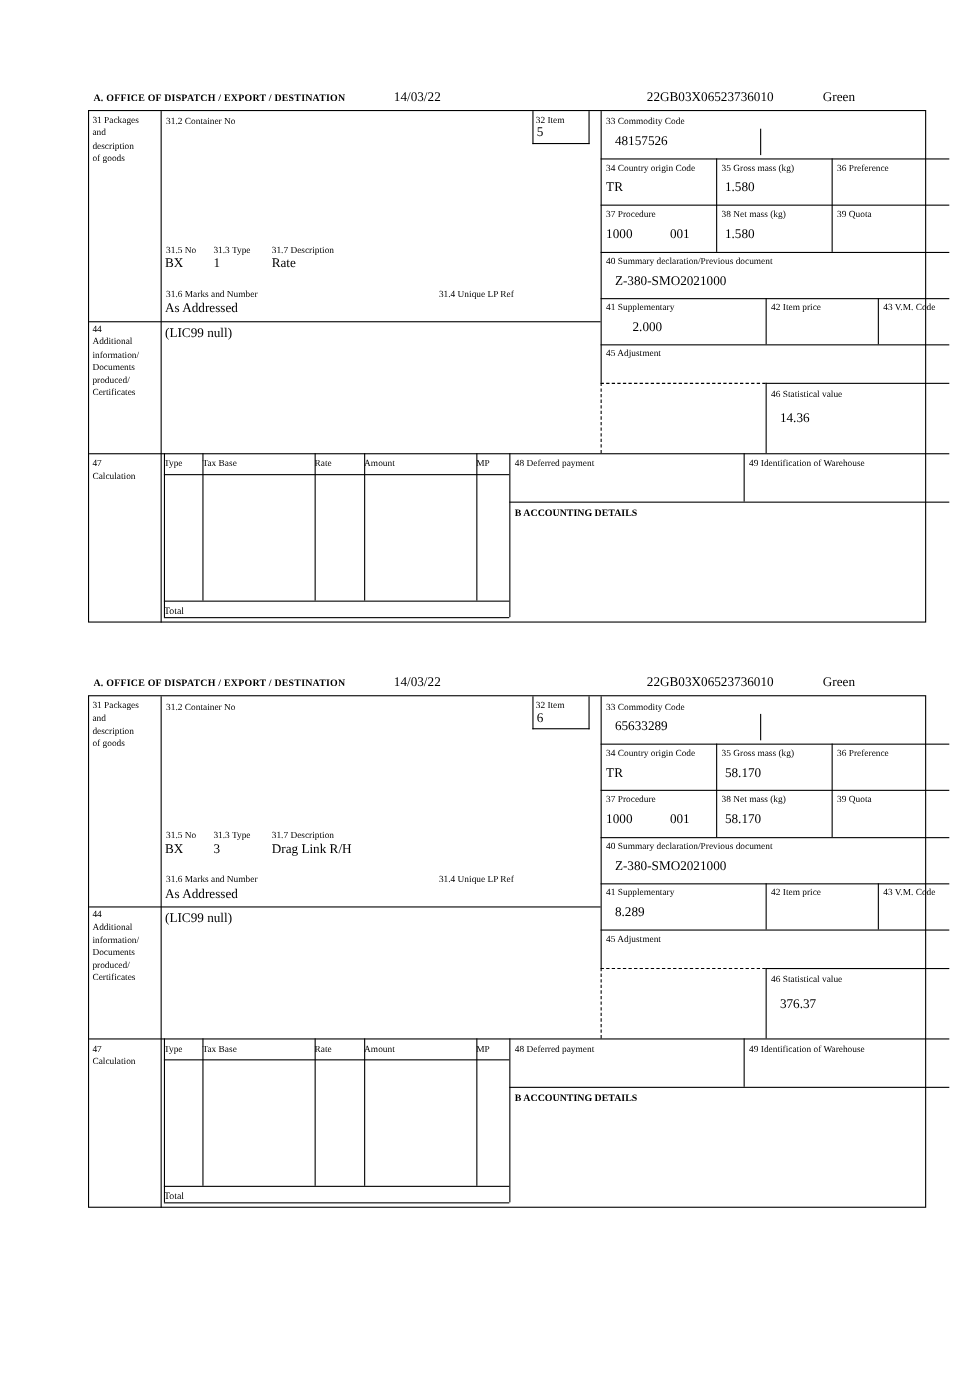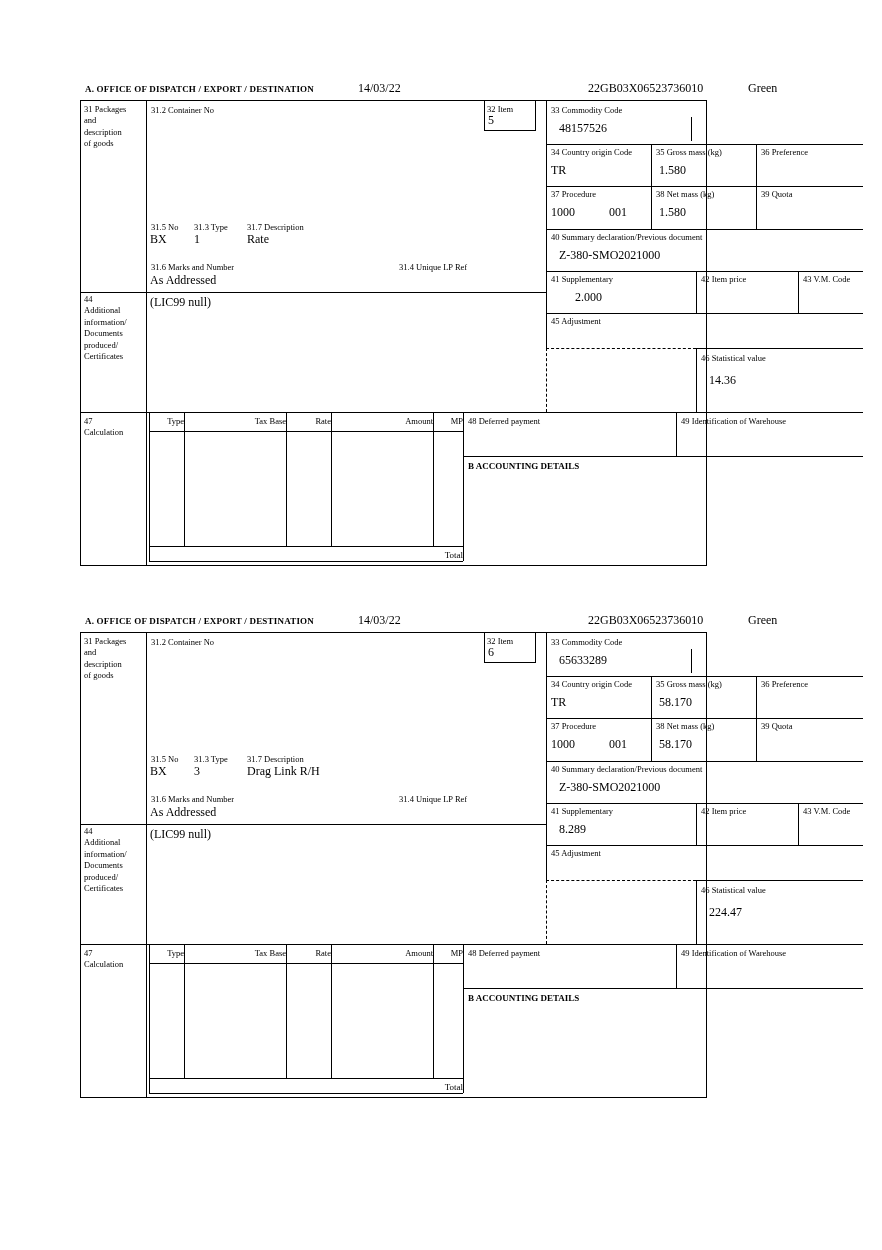--- a/index.html
+++ b/index.html
@@ -5,29 +5,29 @@
   * { margin:0; padding:0; box-sizing:border-box; }
   html,body { background:#fff; }
   body { width:882px; height:1250px; position:relative; font-family:"Liberation Serif", serif; color:#000; }
   .decl-section { position:absolute; left:80px; width:783px; height:486px; }
   .decl-section.s0 { top:80px; }
   .decl-section.s1 { top:612px; }
   .sec-header { position:absolute; top:0; left:0; width:100%; height:20px; }
   .sec-header span { position:absolute; white-space:nowrap; }
   .hdr-office { font-weight:bold; font-size:9px; letter-spacing:.2px; }
   .hdr-val { font-size:12px; }
-  .form-box { position:absolute; top:20px; left:0; width:627px; height:466px; border:1px solid #000; }
+  .form-box { position:absolute; top:20px; left:0; width:762px; height:466px; border:1px solid #000; }
   .hl { position:absolute; height:0; border-top:1px solid #000; }
   .vl { position:absolute; width:0; border-left:1px solid #000; }
   .hl.dash { border-top:1px dashed #000; }
   .vl.dash { border-left:1px dashed #000; }
   .lbl { position:absolute; font-size:8.5px; line-height:1.35; white-space:nowrap; }
   .pre { white-space:pre-line; }
   .val { position:absolute; font-size:12px; white-space:nowrap; }
-  .ctr { text-align:right; }
+  .ctr { text-align:left; }
   .b { font-weight:bold; }
   .box32 { position:absolute; border:1px solid #000; border-top:none; }
 </style>
 </head>
 <body>
 
 <div id="sections">
 <section class="decl-section s0">
   <div class="sec-header">
     <span class="hdr-office" style="left:5px;top:4px">A.  OFFICE OF DISPATCH / EXPORT / DESTINATION</span>
@@ -211,21 +211,21 @@
     <div class="val" style="left:578px;top:104px">58.170</div>
     <div class="lbl" style="left:680px;top:88px">39 Quota</div>
     <div class="lbl" style="left:470px;top:131px">40 Summary declaration/Previous document</div>
     <div class="val" style="left:478px;top:147px">Z-380-SMO2021000</div>
     <div class="lbl" style="left:470px;top:173px">41 Supplementary</div>
     <div class="val" style="left:478px;top:189px">8.289</div>
     <div class="lbl" style="left:620px;top:173px">42 Item price</div>
     <div class="lbl" style="left:722px;top:173px">43 V.M. Code</div>
     <div class="lbl" style="left:470px;top:215px">45 Adjustment</div>
     <div class="lbl" style="left:620px;top:252px">46 Statistical value</div>
-    <div class="val" style="left:628px;top:272px">224.47</div>
+    <div class="val" style="left:628px;top:272px">376.37</div>
 
     <div class="lbl ctr" style="left:68px;top:315px;width:35px">Type</div>
     <div class="lbl ctr" style="left:103px;top:315px;width:102px">Tax Base</div>
     <div class="lbl ctr" style="left:205px;top:315px;width:45px">Rate</div>
     <div class="lbl ctr" style="left:250px;top:315px;width:102px">Amount</div>
     <div class="lbl ctr" style="left:352px;top:315px;width:30px">MP</div>
     <div class="lbl" style="left:387px;top:315px">48 Deferred payment</div>
     <div class="lbl" style="left:600px;top:315px">49 Identification of Warehouse</div>
     <div class="lbl b" style="left:387px;top:359px;font-size:9px">B ACCOUNTING DETAILS</div>
     <div class="lbl ctr" style="left:68px;top:448px;width:314px;font-size:9px">Total</div>

